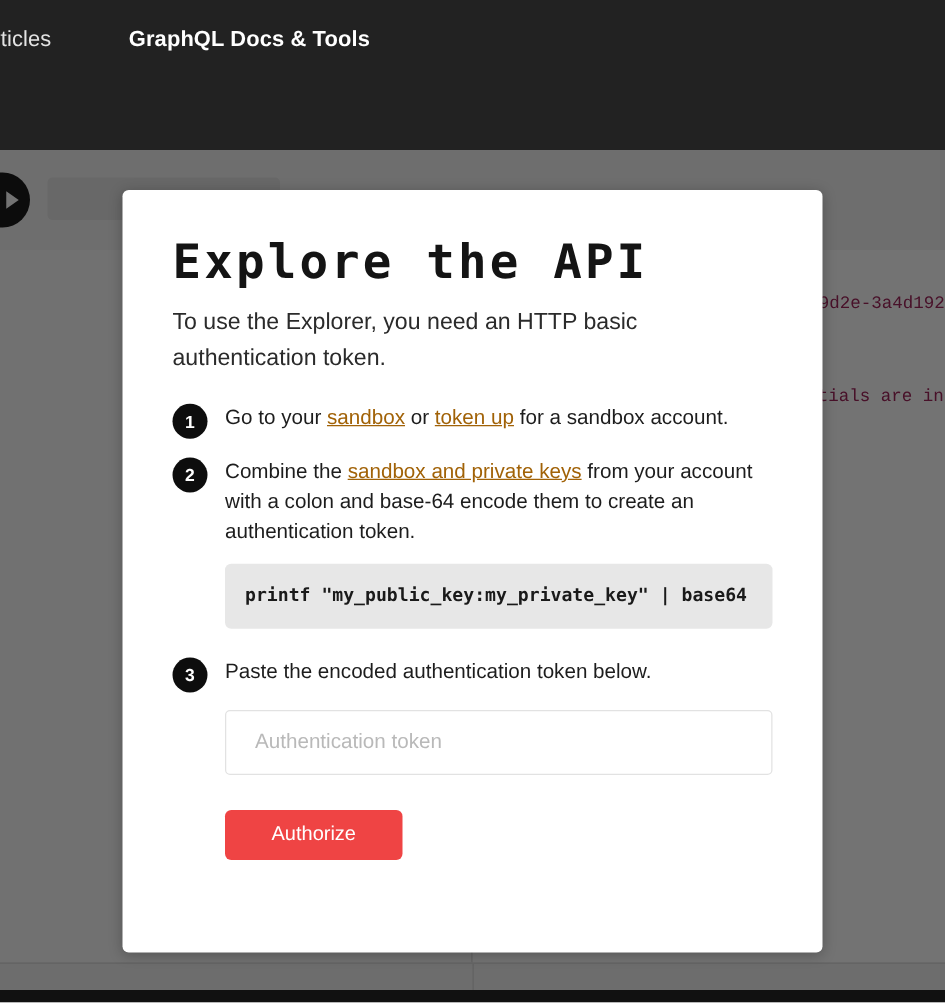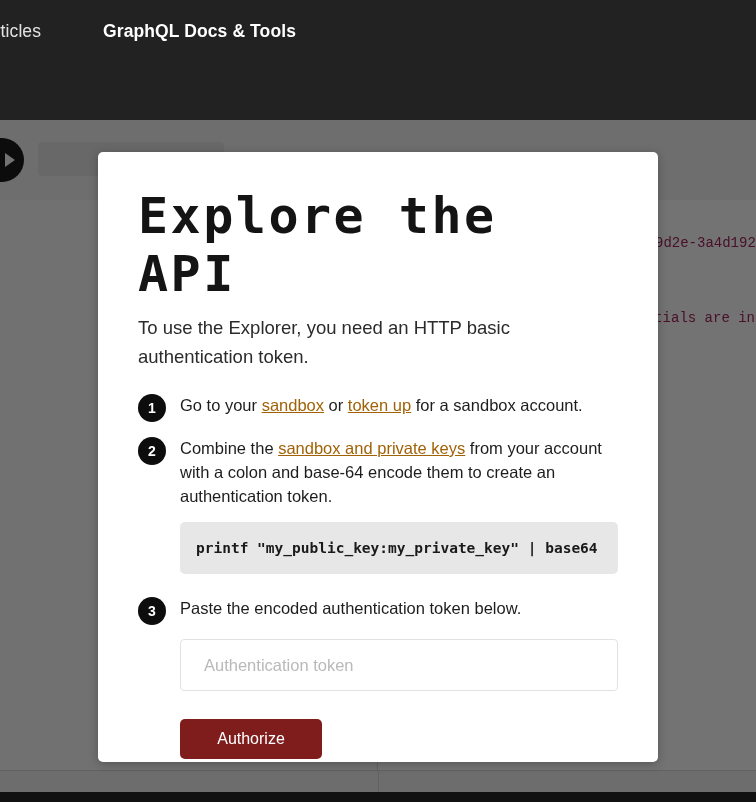--- a/index.html
+++ b/index.html
@@ -185,21 +185,21 @@
     border-radius: 5px;
     box-shadow: 0 2px 10px rgba(0,0,0,0.25);
     overflow: hidden;
   }
   .modal-body {
     padding: 36px 40px 0 40px;
   }
 
   .modal-title {
     font-family: "DejaVu Sans Mono", "Liberation Mono", monospace;
-    font-size: 50px;
+    font-size: 38px;
     font-weight: bold;
     letter-spacing: 2.5px;
     color: #141414;
     margin: 0 0 10px 0;
     line-height: 1.15;
   }
   .modal-subtitle {
     font-size: 18.5px;
     line-height: 29px;
     color: #2b2b2b;
@@ -270,21 +270,21 @@
     outline: none;
   }
   .token-input::placeholder { color: #b9b9b9; }
 
   .authorize-button {
     margin: 28px 0 0 42px;
     width: 142px;
     height: 40px;
     border: none;
     border-radius: 5px;
-    background: #7f1d1d;
+    background: #ef4444;
     color: #ffffff;
     font-size: 16px;
     font-family: "Liberation Sans", sans-serif;
     cursor: pointer;
   }
 </style>
 </head>
 <body>
 
 <div id="app">

